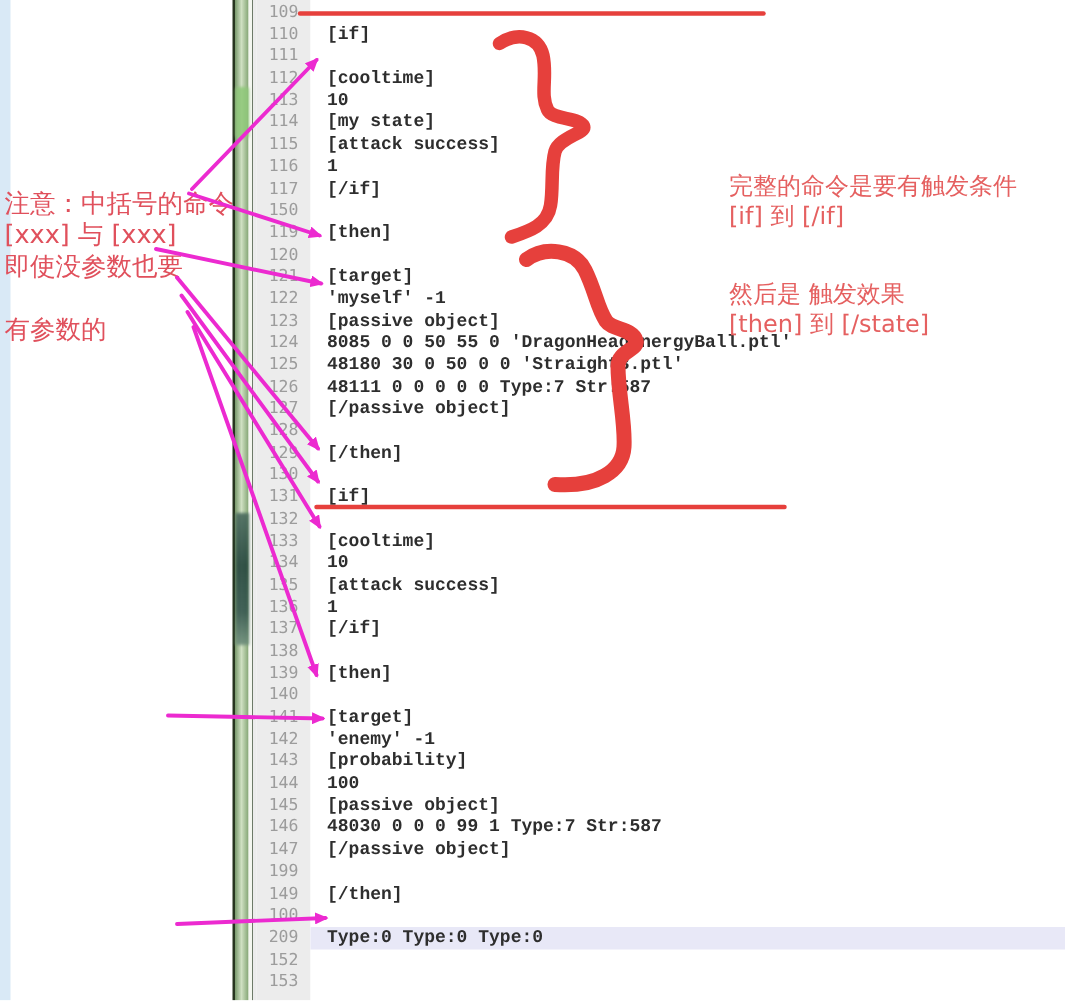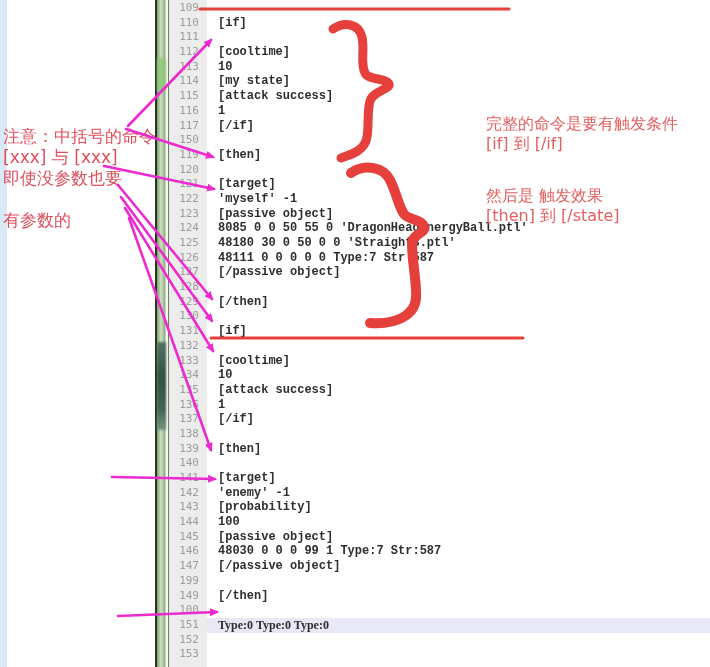--- a/index.html
+++ b/index.html
@@ -23,21 +23,21 @@
     padding-top:1px;box-sizing:border-box;}
   .gutter .num{height:14.7px;line-height:14.7px;text-align:right;padding-right:8px;
     font-family:"DejaVu Sans Mono",monospace;font-size:11px;color:var(--line-num);}
 
   
   .code{position:absolute;left:207px;top:0;width:503px;height:667px;background:#fff;
     padding-top:1px;box-sizing:border-box;}
   .code .cl{height:14.7px;line-height:14.7px;padding-left:11px;white-space:pre;
     font-family:"Liberation Mono","DejaVu Sans Mono",monospace;font-weight:bold;
     font-size:12px;color:var(--code-text);}
-  .code .cl.hl{background:var(--hl-bg);font-family:Liberation Serif, serif;}
+  .code .cl.hl{background:var(--hl-bg);}
 
   
   .note{position:absolute;white-space:nowrap;}
   .note-left{left:3px;top:126px;font-size:17px;line-height:21px;color:var(--note-left);}
   .note-left div{height:21px;}
   .note-right{left:486px;font-size:16px;line-height:20px;color:var(--note-right);}
   .note-right div{height:20px;}
   .note-right.block1{top:114px;}
   .note-right.block2{top:186px;}
 
@@ -103,21 +103,21 @@
       <div class="num">141</div>
       <div class="num">142</div>
       <div class="num">143</div>
       <div class="num">144</div>
       <div class="num">145</div>
       <div class="num">146</div>
       <div class="num">147</div>
       <div class="num">199</div>
       <div class="num">149</div>
       <div class="num">100</div>
-      <div class="num">151</div>
+      <div class="num">209</div>
       <div class="num">152</div>
       <div class="num">153</div>
     </div>
 
   <div class="code">
       <div class="cl"></div>
       <div class="cl">[if]</div>
       <div class="cl"></div>
       <div class="cl">[cooltime]</div>
       <div class="cl">10</div>

